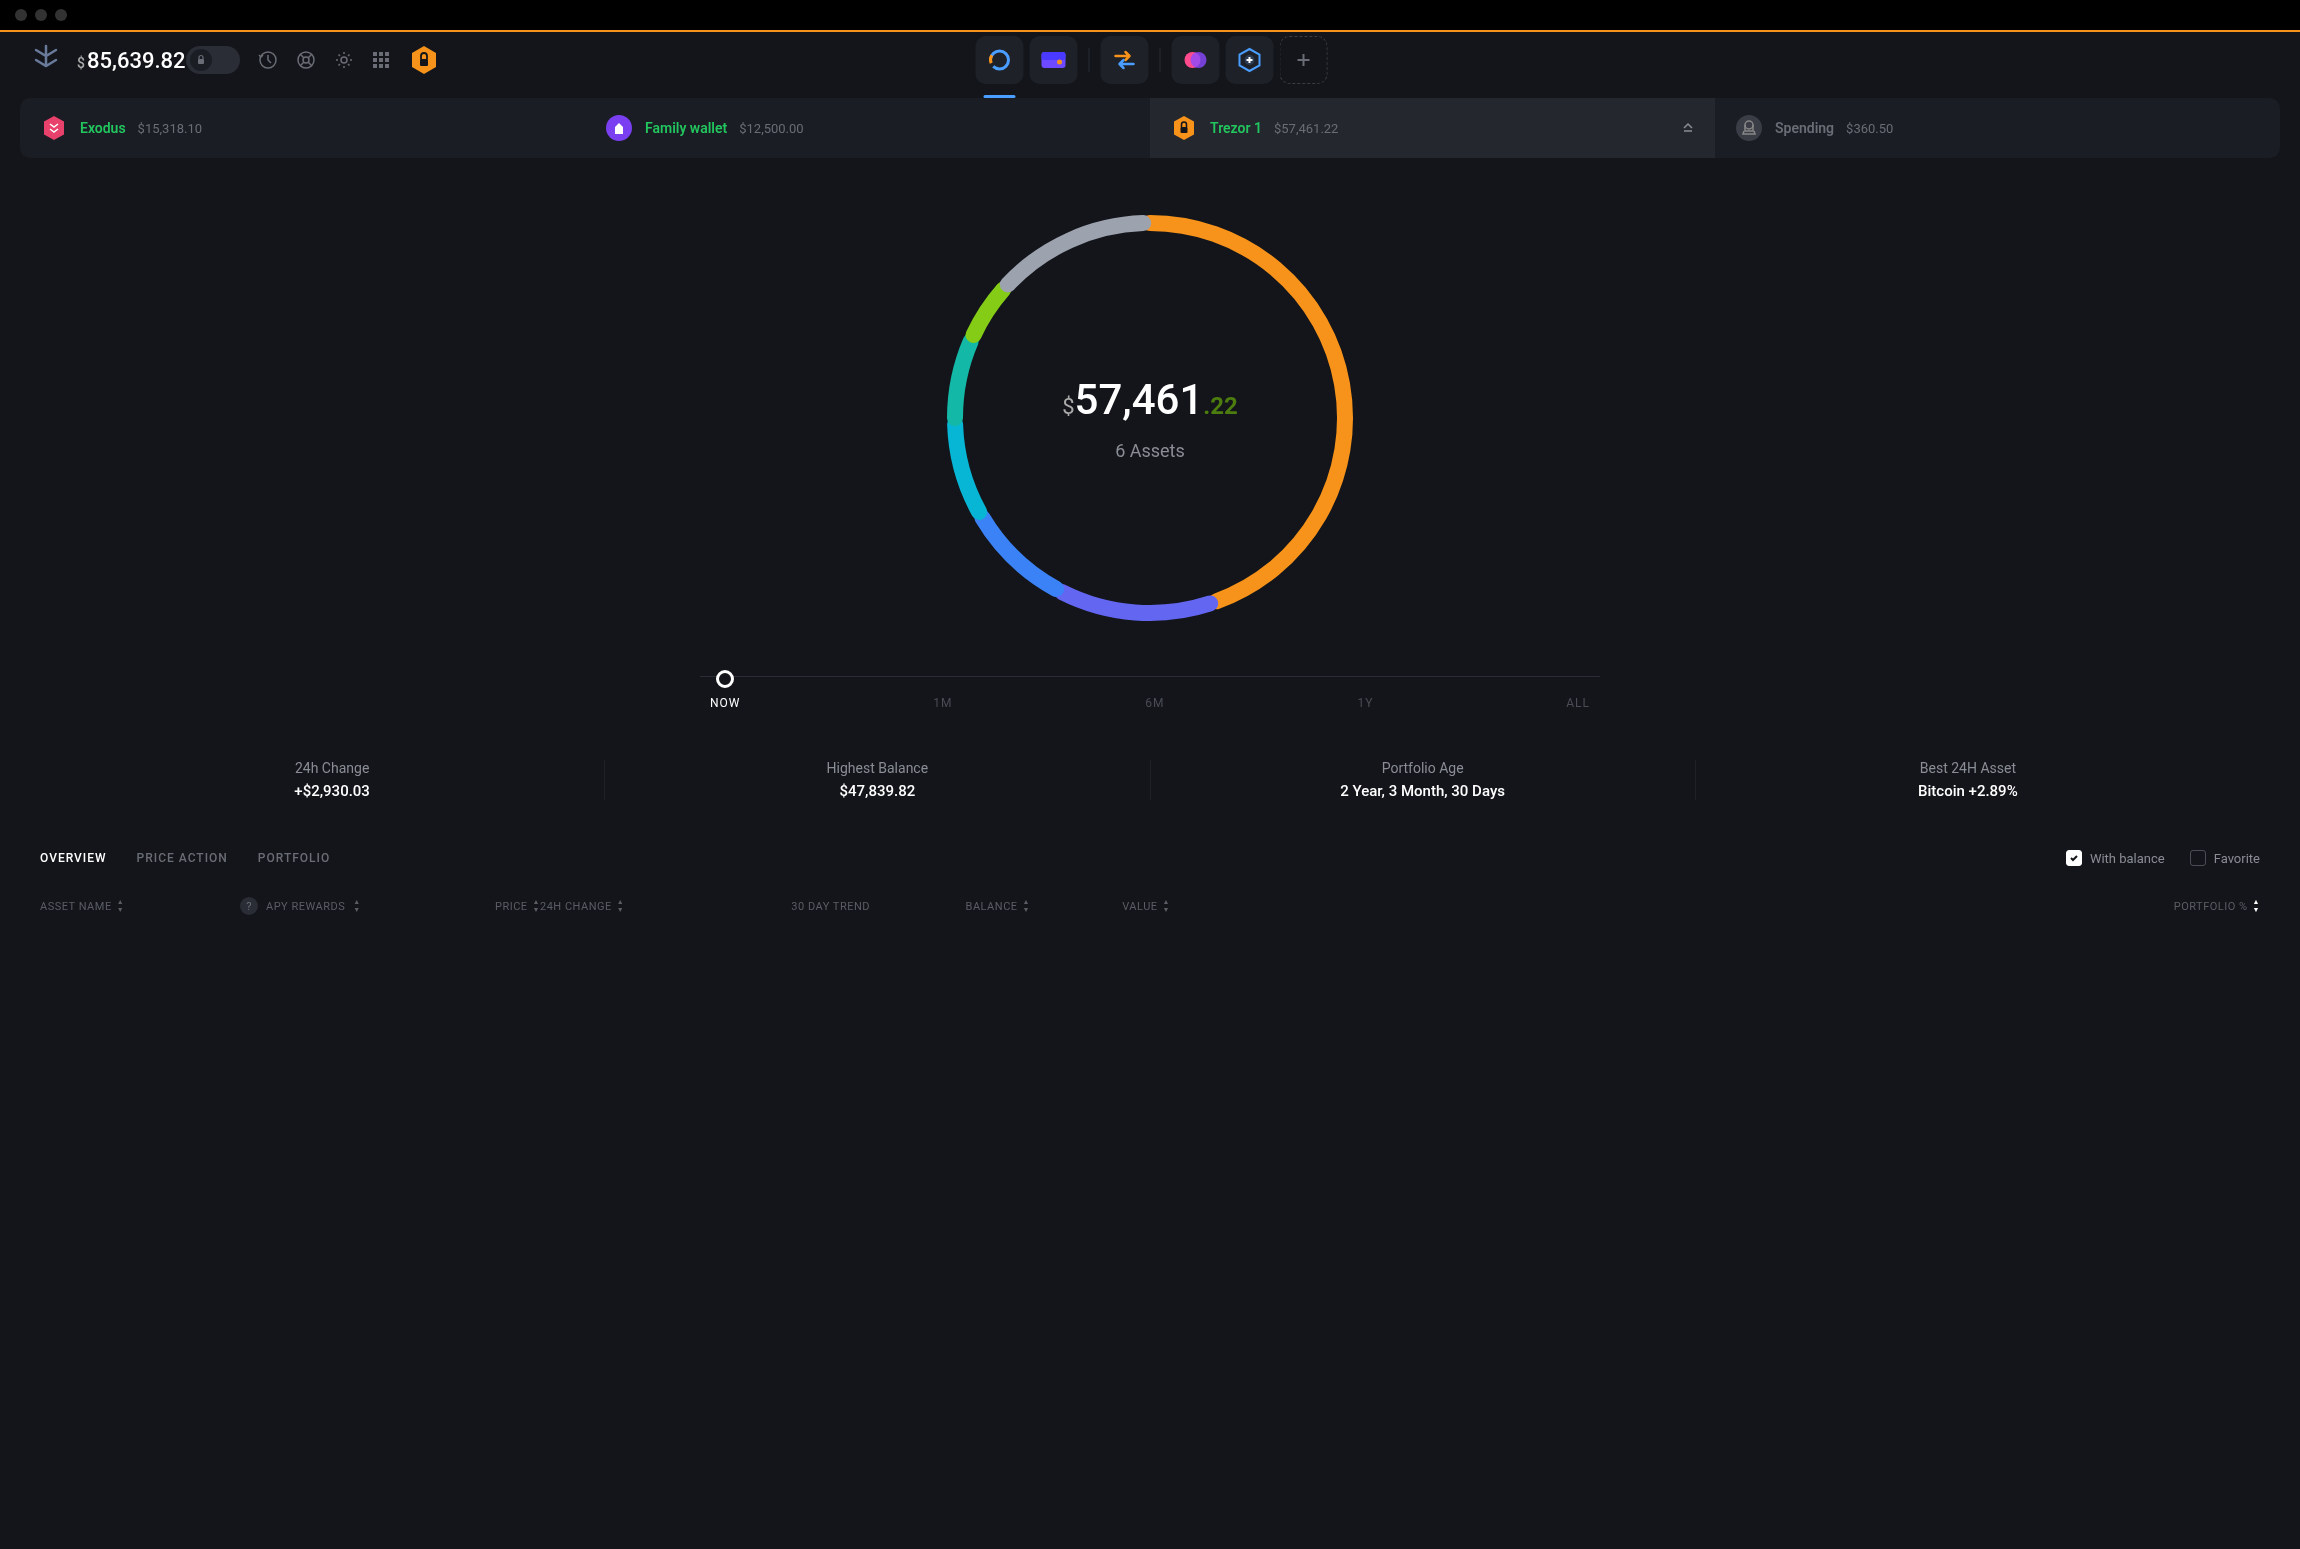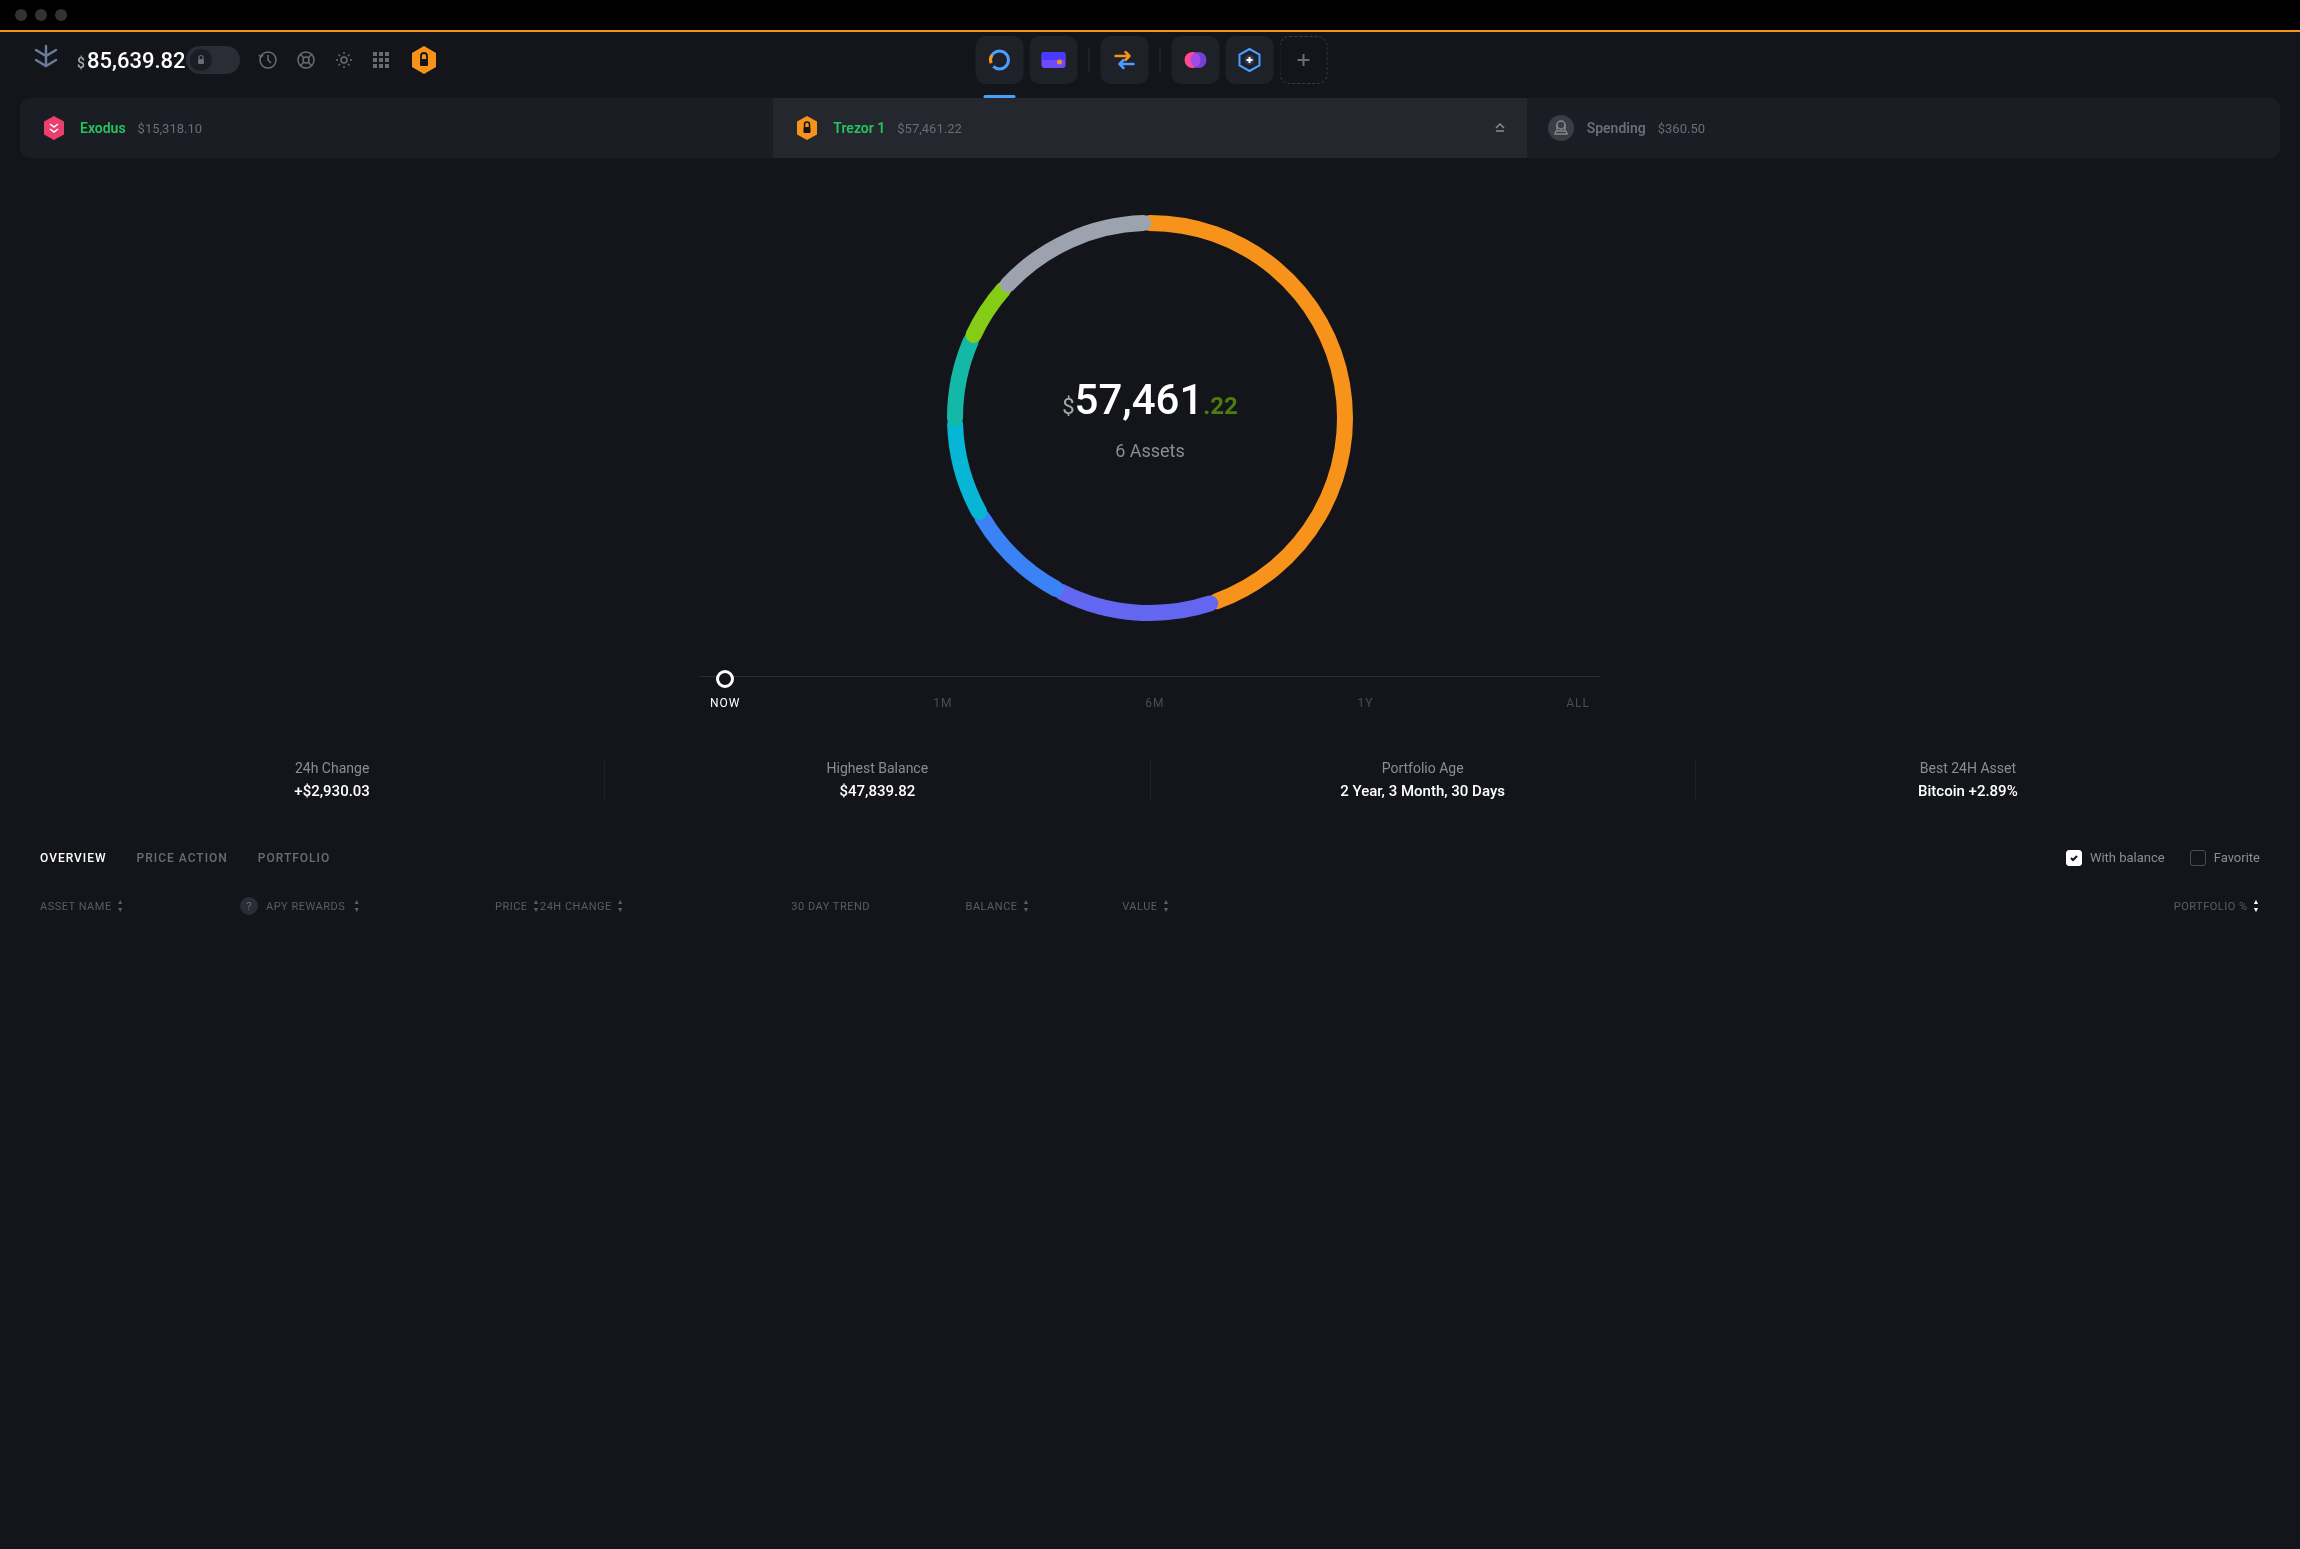--- a/index.html
+++ b/index.html
@@ -49,21 +49,21 @@
 .stats-row{display:flex;padding:30px 60px;justify-content:space-between}
 .stat-item{text-align:center;flex:1;border-right:1px solid #1e2128;padding:0 20px}
 .stat-item:last-child{border-right:none}
 .stat-label{font-size:14px;color:#8a8d95;margin-bottom:6px}
 .stat-value{font-size:15px;color:#fff;font-weight:500}
 .table-section{padding:20px 40px}
 .table-tabs{display:flex;align-items:center;gap:30px;border-bottom:1px solid transparent;padding-bottom:12px}
 .table-tab{font-size:12px;letter-spacing:1px;color:#6a6d75;cursor:pointer;font-weight:500}
 .table-tab.active{color:#fff}
 .table-filters{margin-left:auto;display:flex;gap:25px;align-items:center}
-.filter-check{display:flex;gap:8px;font-size:13px;color:#8a8d95;cursor:pointer}
+.filter-check{display:flex;align-items:center;gap:8px;font-size:13px;color:#8a8d95;cursor:pointer}
 .checkbox{width:16px;height:16px;border:1px solid #4a4d55;border-radius:3px;display:flex;align-items:center;justify-content:center}
 .checkbox.checked{background:#fff;border-color:#fff}
 .table-header{display:flex;padding:18px 0;color:#5a5d65;font-size:11px;letter-spacing:0.5px}
 .th{display:flex;align-items:center;gap:5px;cursor:pointer}
 .th-asset{width:200px}
 .th-apy{width:160px;display:flex;align-items:center;gap:8px}
 .th-price{width:140px;justify-content:flex-end}
 .th-change{width:150px}
 .th-trend{width:180px;justify-content:flex-end}
 .th-balance{width:160px;justify-content:flex-end}
@@ -192,20 +192,30 @@
       <div class="wallet-tab">
         <div class="wallet-tab-icon">
           <svg width="28" height="28" viewBox="0 0 28 28">
             <path d="M14 2 L24 7.5 L24 20.5 L14 26 L4 20.5 L4 7.5 Z" fill="#e8416b"></path>
             <path d="M10 10 L14 13 L18 10 M10 15 L14 18 L18 15" stroke="#fff" stroke-width="1.5" fill="none"></path>
           </svg>
         </div>
         <span class="wallet-tab-name">Exodus</span>
         <span class="wallet-tab-balance">$15,318.10</span>
       </div>
+      <div class="wallet-tab">
+        <div class="wallet-tab-icon">
+          <svg width="28" height="28" viewBox="0 0 28 28">
+            <circle cx="14" cy="14" r="13" fill="#7b3ff2"></circle>
+            <path d="M10 20 L10 13 L14 9 L18 13 L18 20 Z" fill="#fff"></path>
+          </svg>
+        </div>
+        <span class="wallet-tab-name">Family wallet</span>
+        <span class="wallet-tab-balance">$12,500.00</span>
+      </div>
       <div class="wallet-tab active">
         <div class="wallet-tab-icon">
           <svg width="28" height="28" viewBox="0 0 28 28">
             <path d="M14 2 L24 7.5 L24 20.5 L14 26 L4 20.5 L4 7.5 Z" fill="#f7931a"></path>
             <rect x="10.5" y="13" width="7" height="6" rx="1" fill="#13151a"></rect>
             <path d="M11.5 13 L11.5 10.5 A2.5 2.5 0 0 1 16.5 10.5 L16.5 13" stroke="#13151a" fill="none" stroke-width="1.5"></path>
           </svg>
         </div>
         <span class="wallet-tab-name">Trezor 1</span>
         <span class="wallet-tab-balance">$57,461.22</span>

